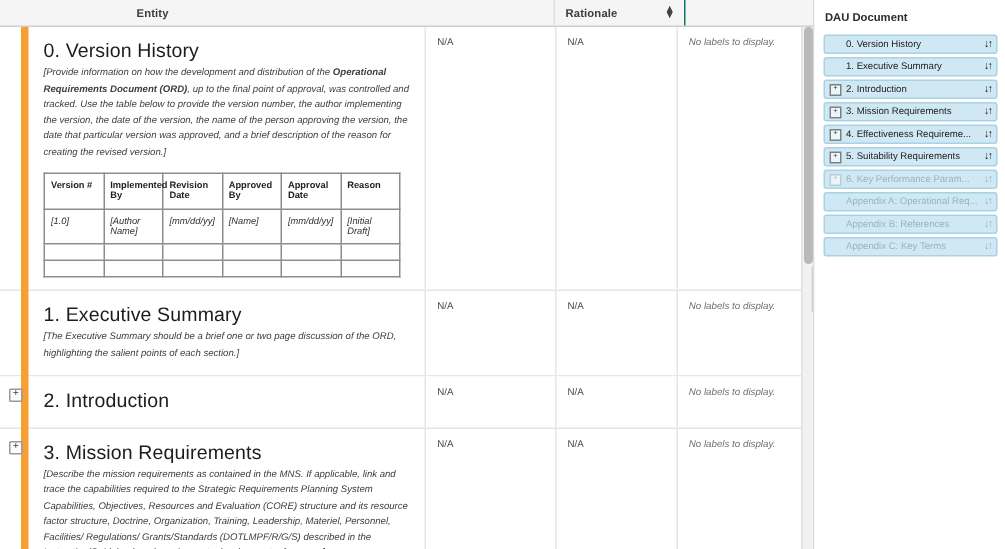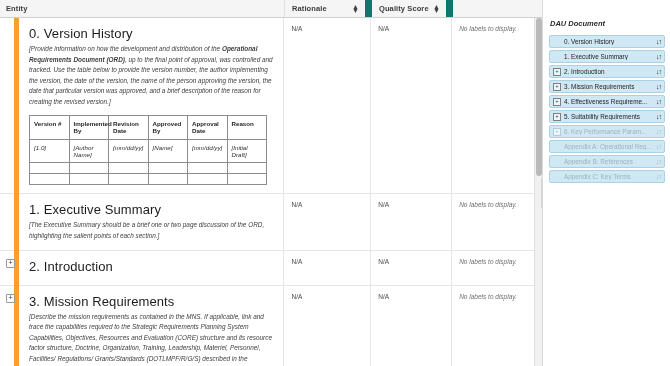--- a/index.html
+++ b/index.html
@@ -26,30 +26,31 @@
     border-right: 1px solid #d9d9d9;
     box-sizing: border-box;
   }
 
   .grid-header {
     display: flex;
     height: 18px;
     background: #f5f5f5;
     border-bottom: 1px solid #cfcfcf;
     box-sizing: border-box;
+    justify-content: center;
   }
   .hcell {
     display: flex;
     align-items: center;
     font-size: 7.5px;
     font-weight: bold;
     color: #3c3c3c;
     padding: 0 7px;
     box-sizing: border-box;
-    border-right: 7px solid #0f766e;
+    border-right: 1px solid #0f766e;
     position: relative;
     letter-spacing: .1px;
   }
   .hcell.entity { width: 22px; border-right: none; padding-left: 6px;}
   .hcell.entity-wide { width: 263px; border-right: 1px solid #e0e0e0; }
   .hcell.rationale { width: 87px; }
   .hcell.quality { width: 81px; }
   .hcell.labels { width: 82px; border-right: none; }
   .sort-ico {
     position: absolute;
@@ -200,22 +201,21 @@
     height: 366px;
     background: #ffffff;
     box-sizing: border-box;
     padding: 6px 5px 0 6px;
     position: relative;
   }
   .sidebar-title {
     font-size: 7.5px;
     font-weight: bold;
     color: #2b2b2b;
-    margin: 13px 0 7px 1px;
-    font-style: italic;
+    margin: 1px 0 7px 1px;
   }
   .doc-item {
     display: flex;
     align-items: center;
     height: 13px;
     margin-bottom: 2px;
     background: #cfe8f3;
     border: 1px solid #a9d2e4;
     border-radius: 2px;
     box-sizing: border-box;
@@ -260,27 +260,20 @@
 
   <div class="grid-panel">
 
     <div class="grid-header">
       <div class="hcell entity">
         <span>Entity</span>
       </div>
       <div class="hcell entity-wide"></div>
       <div class="hcell rationale">
         <span>Rationale</span>
-        <span class="sort-ico">
-            <span>▲</span>
-            <span>▼</span>
-          </span>
-      </div>
-      <div class="hcell quality">
-        <span>Quality Score</span>
         <span class="sort-ico">
             <span>▲</span>
             <span>▼</span>
           </span>
       </div>
     </div>
 
     <div class="grid-body">
       <div class="rail"></div>
 

